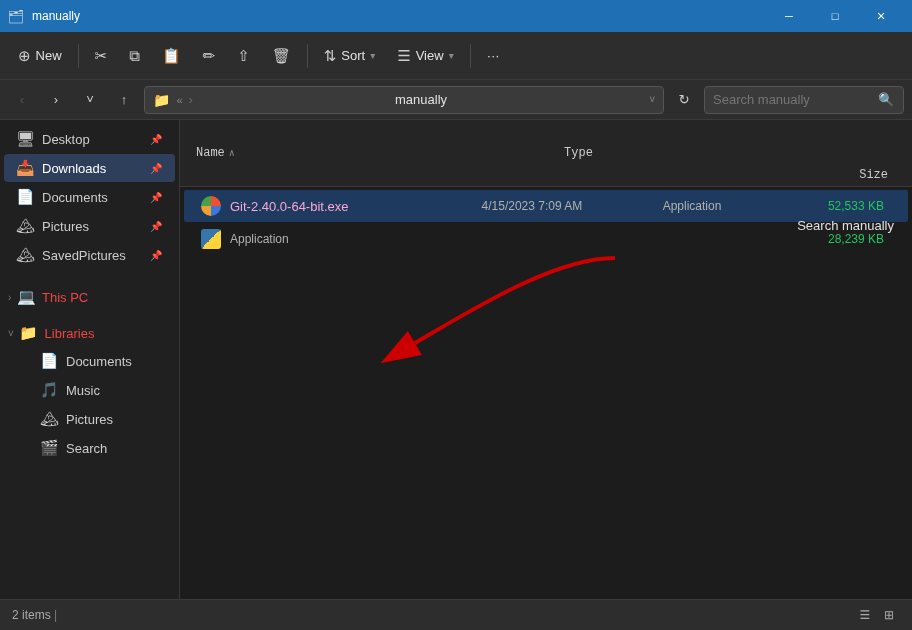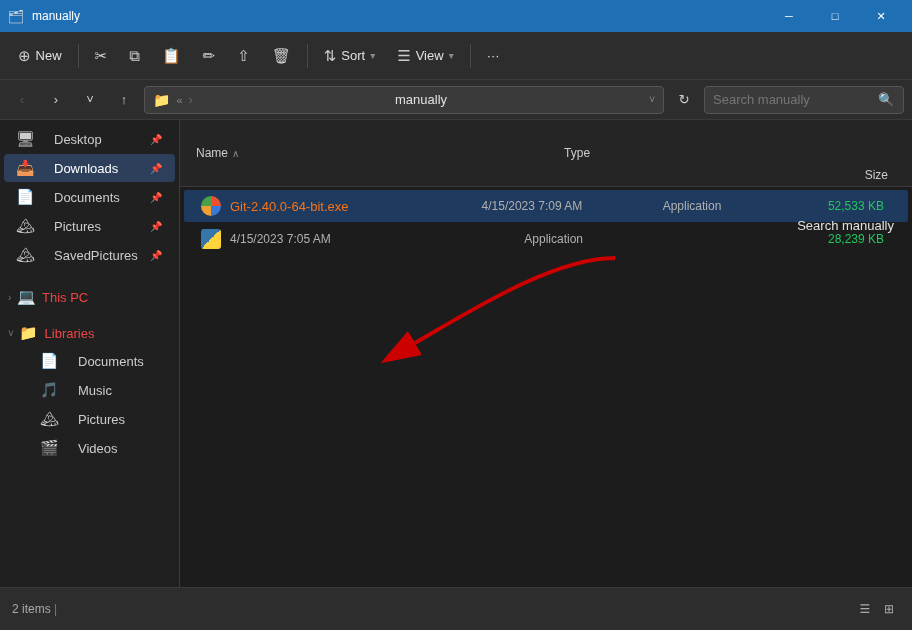--- a/index.html
+++ b/index.html
@@ -207,21 +207,21 @@
       margin: 1px 4px;
       color: #ccc;
     }
     .sidebar-item.active { background: #2e3f5c; color: #fff; }
     .sidebar-icon {
       font-size: 15px;
       width: 18px;
       text-align: center;
       flex-shrink: 0;
     }
-    .sidebar-label { flex: 1; font-size: 13px; margin-left: 12px; }
+    .sidebar-label { flex: 1; font-size: 13px; }
     .sidebar-pin {
       font-size: 10px;
       color: #666;
     }
     .sidebar-section {
       display: flex;
       align-items: center;
       padding: 6px 8px 4px 8px;
       gap: 6px;
       cursor: pointer;
@@ -250,20 +250,21 @@
     }
 
     
     .col-headers {
       display: flex;
       align-items: center;
       padding: 4px 16px;
       border-bottom: 1px solid #3a3a3a;
       background: #252525;
       flex-shrink: 0;
+      font-family: Liberation Mono, monospace;
     }
     .col-name { flex: 2.5; font-size: 12px; color: #ccc; cursor: pointer; display: flex; align-items: center; gap: 4px; }
     .col-date { flex: 1.8; font-size: 12px; color: #ccc; }
     .col-type { flex: 1.2; font-size: 12px; color: #ccc; }
     .col-size { flex: 1; font-size: 12px; color: #ccc; text-align: right; padding-right: 8px; margin-top: 44px; }
     .col-sort-arrow { font-size: 10px; color: #888; }
 
     
     .file-list {
       flex: 1;
@@ -281,37 +282,37 @@
     .file-row.selected { background: #1e3a5f; }
     .file-icon {
       width: 22px;
       height: 22px;
       margin-right: 8px;
       display: flex;
       align-items: center;
       justify-content: center;
       flex-shrink: 0;
     }
-    .file-name { flex: 2.5; font-size: 13px; color: #f97316; overflow: hidden; text-overflow: ellipsis; white-space: nowrap; }
+    .file-name { flex: 2.5; font-size: 13px; color: #f9a8d4; overflow: hidden; text-overflow: ellipsis; white-space: nowrap; }
     .file-date { flex: 1.8; font-size: 12px; color: #b0b0b0; }
     .file-type { flex: 1.2; font-size: 12px; color: #b0b0b0; }
     .file-size { flex: 1; font-size: 12px; color: #22c55e; text-align: right; padding-right: 8px; }
 
     .file-area-container {
       flex: 1;
       position: relative;
       overflow: hidden;
       display: flex;
       flex-direction: column;
     }
 
     
     .status-bar {
       background: #2d2d2d;
-      height: 43px;
+      height: 31px;
       display: flex;
       align-items: center;
       padding: 0 12px;
       border-top: 1px solid #3a3a3a;
       justify-content: space-between;
       flex-shrink: 0;
     }
     .status-text {
       font-size: 12px;
       color: #aaa;
@@ -483,21 +484,21 @@
     <div class="sidebar-item" style="padding-left: 36px;">
       <span class="sidebar-icon">🎵</span>
       <span class="sidebar-label">Music</span>
     </div>
     <div class="sidebar-item" style="padding-left: 36px;">
       <span class="sidebar-icon">🏔</span>
       <span class="sidebar-label">Pictures</span>
     </div>
     <div class="sidebar-item" style="padding-left: 36px;">
       <span class="sidebar-icon">🎬</span>
-      <span class="sidebar-label">Videos</span>
+      <span class="sidebar-label">Search</span>
     </div>
   </div>
 
   <div class="file-area-container">
 
     <svg class="red-arrow-svg" width="250" height="120" viewBox="0 0 250 120">
       <defs>
         <marker id="arrowhead" markerWidth="10" markerHeight="7" refX="0" refY="3.5" orient="auto">
           <polygon points="0 0, 10 3.5, 0 7" fill="#cc0000"></polygon>
         </marker>
@@ -533,21 +534,20 @@
           <span class="file-name">Git-2.40.0-64-bit.exe</span>
           <span class="file-date">4/15/2023 7:09 AM</span>
           <span class="file-type">Application</span>
           <span class="file-size">52,533 KB</span>
         </div>
 
         <div class="file-row">
           <div class="file-icon">
             <div class="python-icon"></div>
           </div>
-          <span class="file-date">4/15/2023 7:05 AM</span>
           <span class="file-type">Application</span>
           <span class="file-size">28,239 KB</span>
         </div>
       </div>
     </div>
   </div>
 </div>
 
 <div class="status-bar">
   <span class="status-text">

